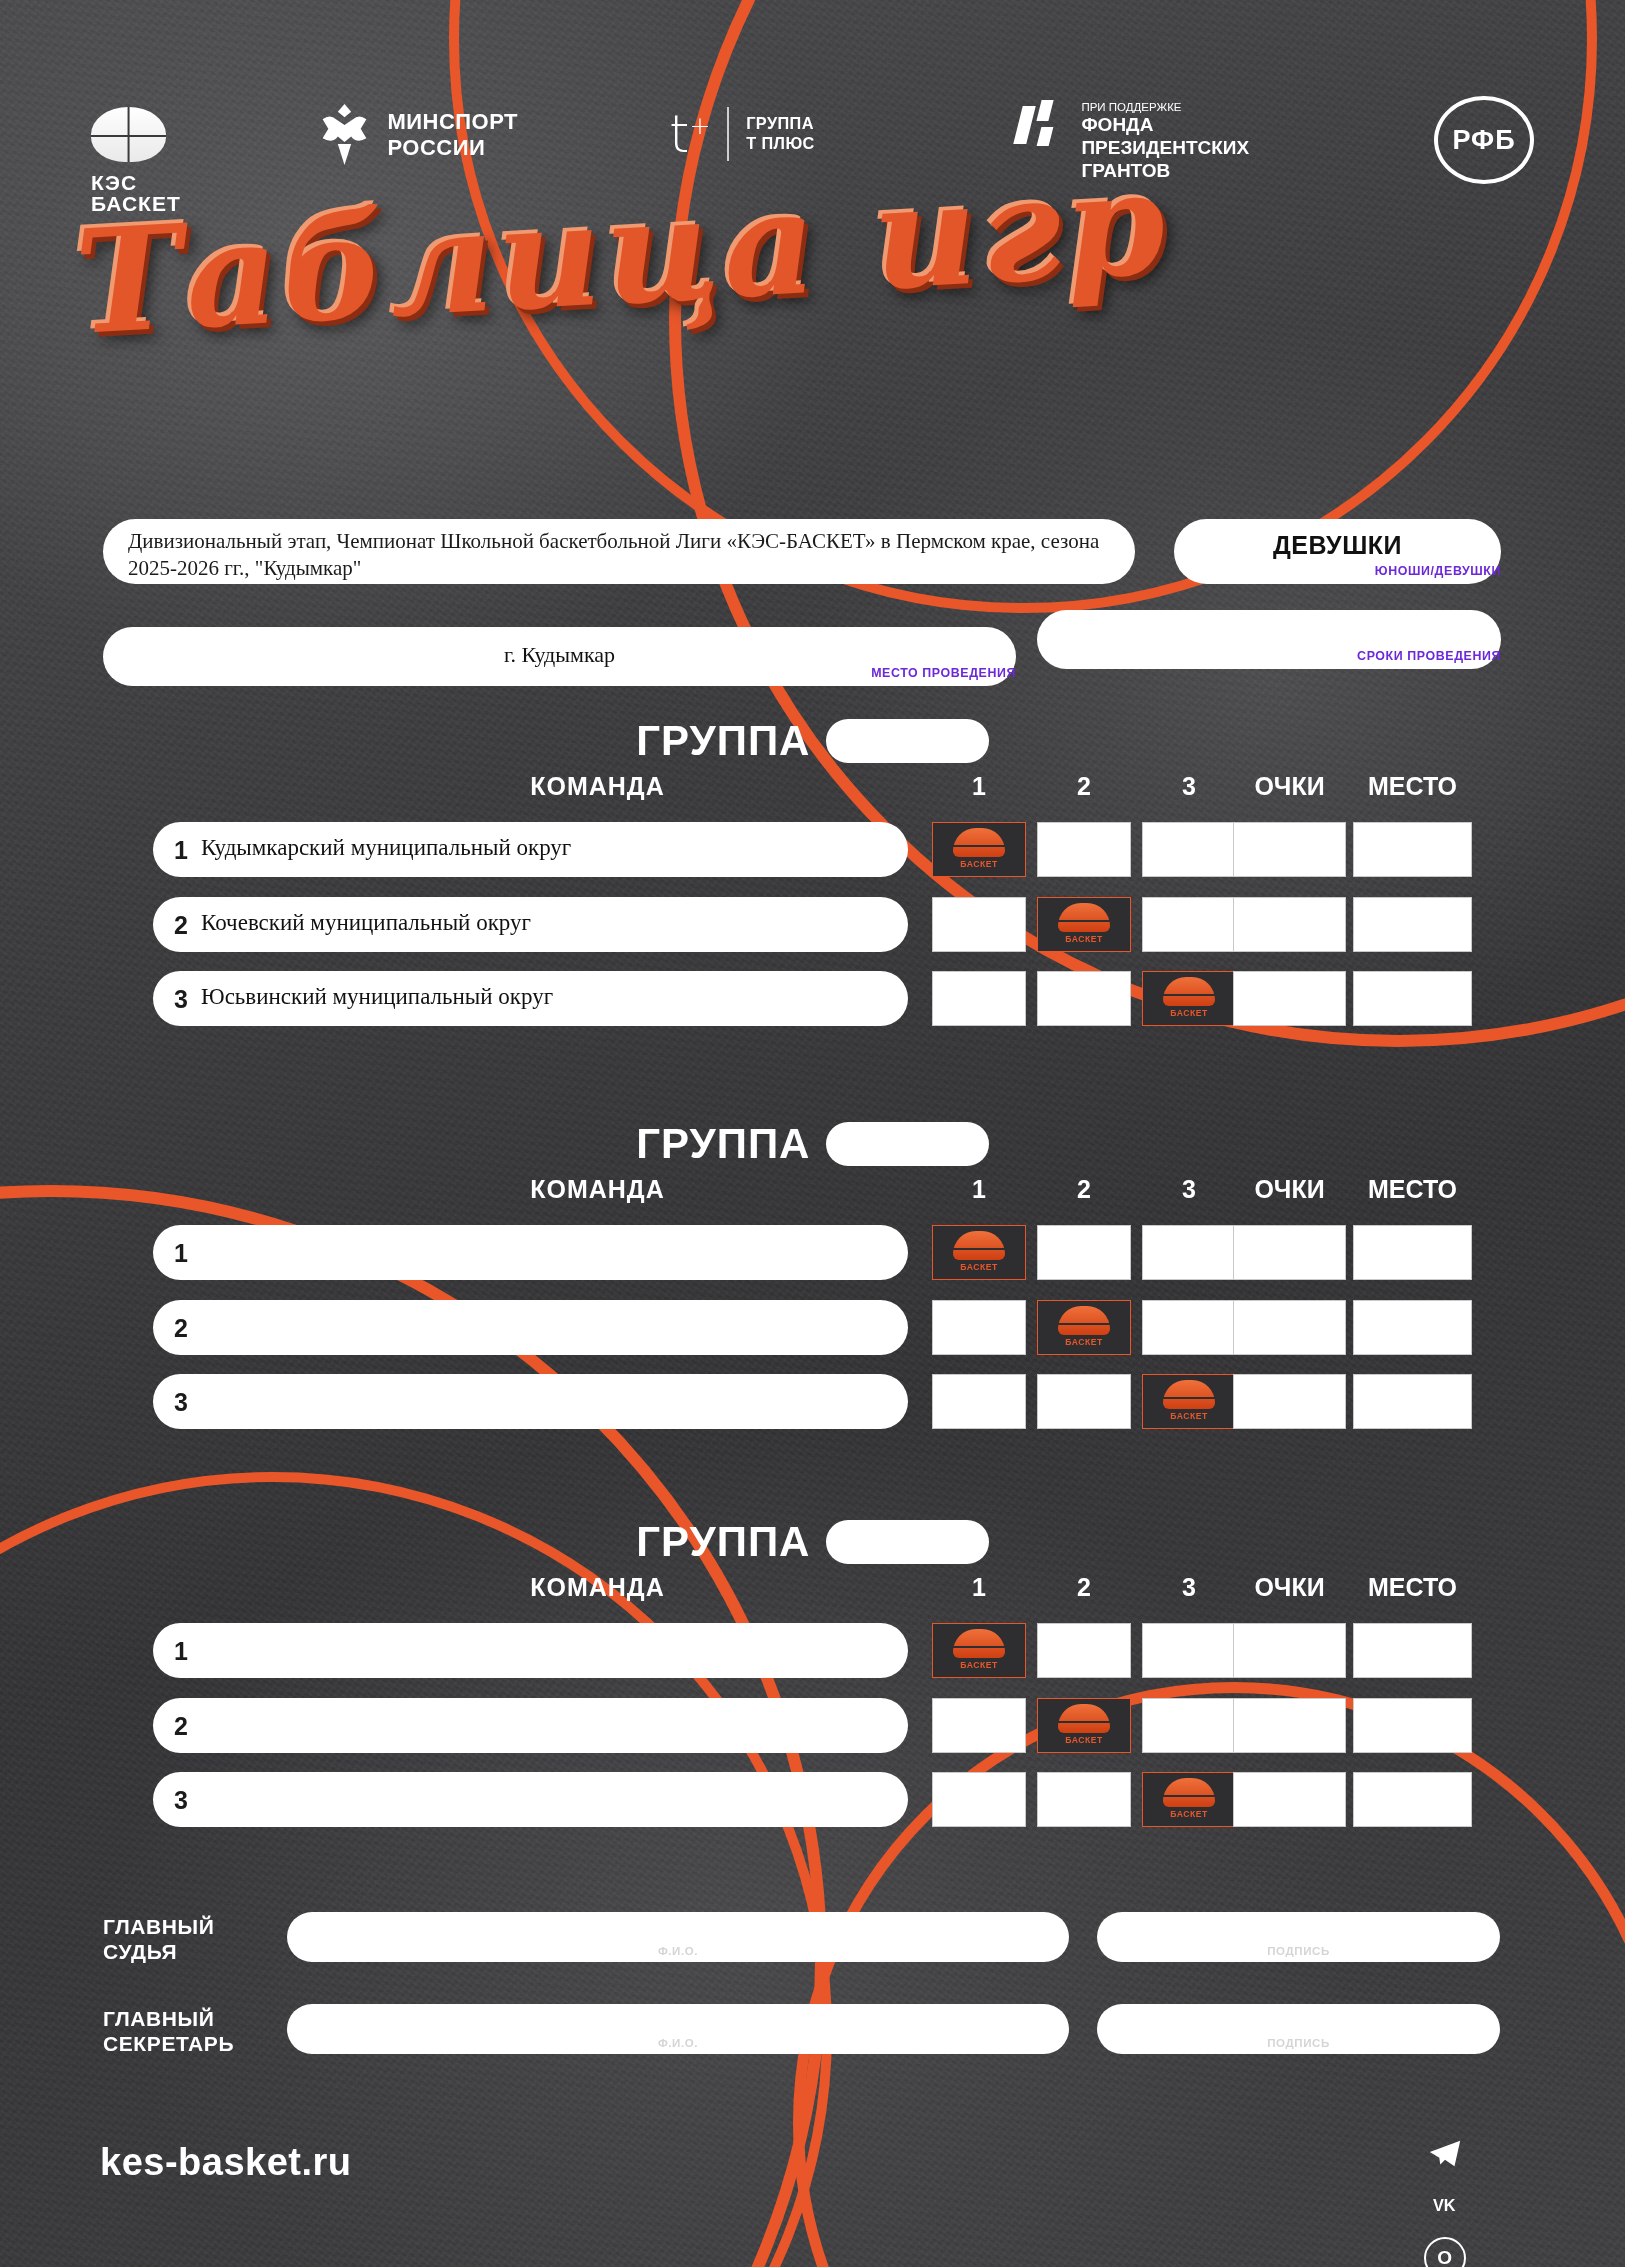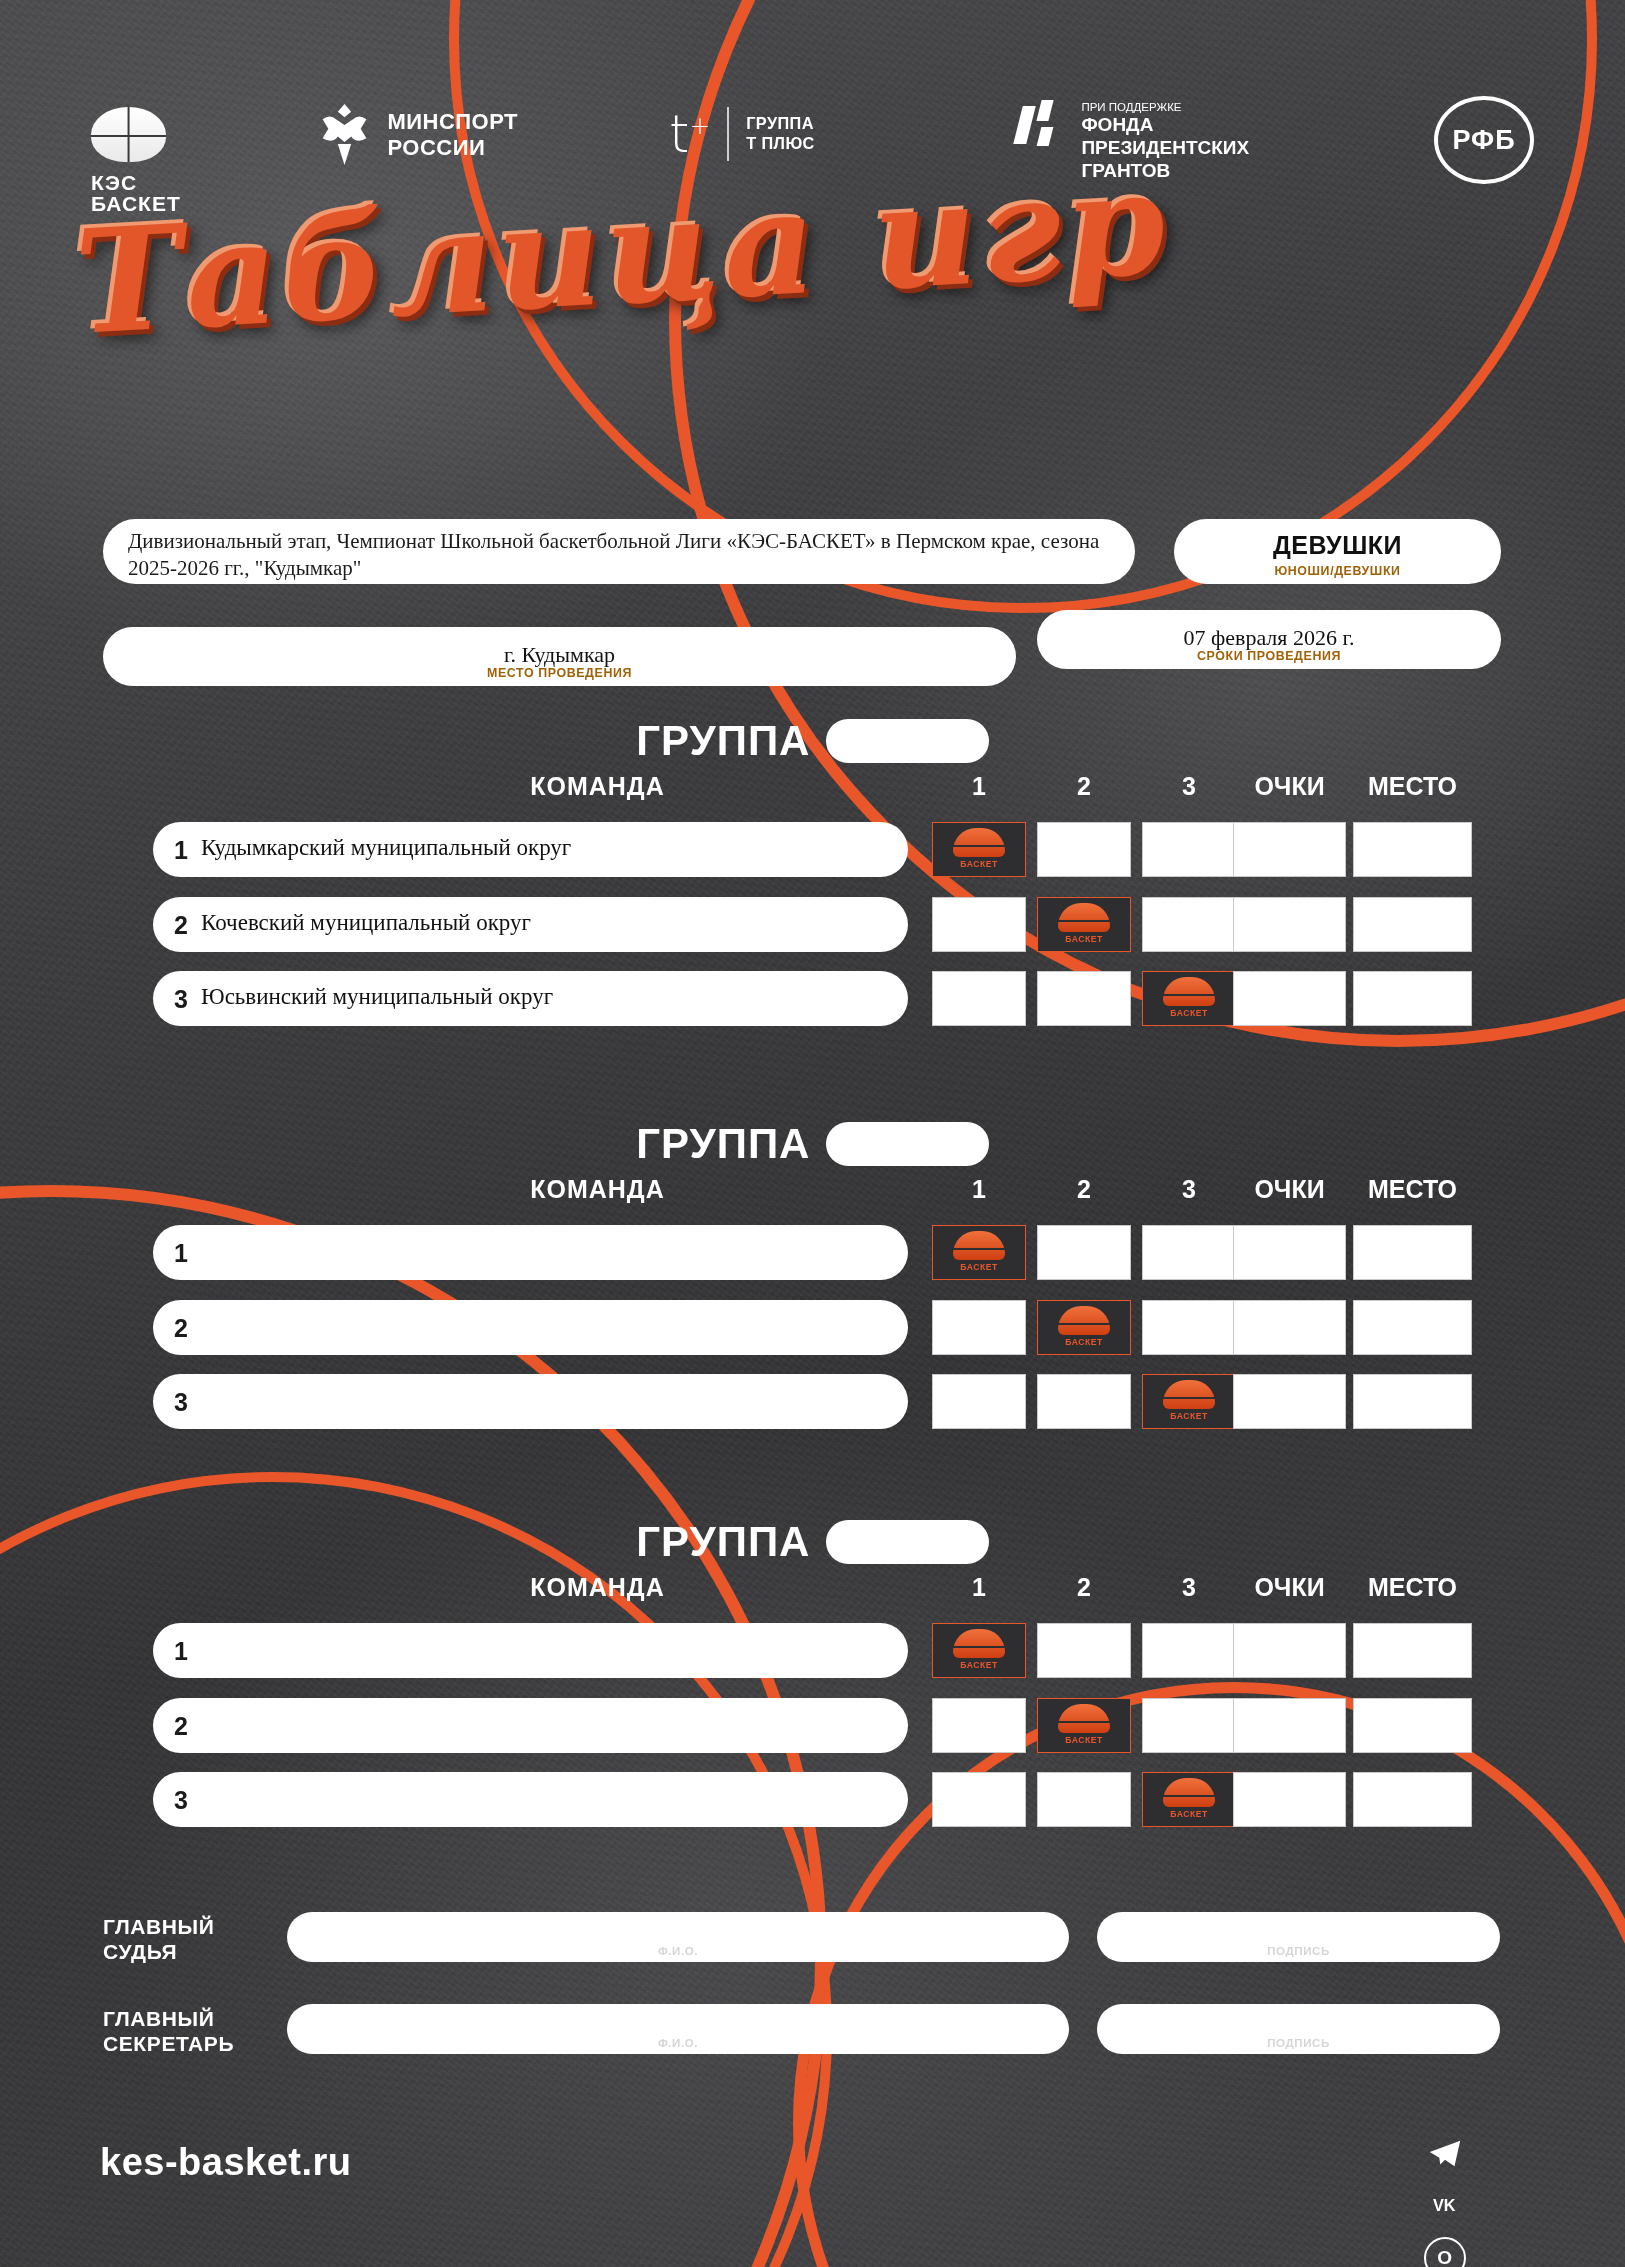--- a/index.html
+++ b/index.html
@@ -63,21 +63,21 @@
     font-family:"DejaVu Serif", serif;font-style:italic;font-weight:bold;
     font-size:143px;color:#e2562a;
     text-shadow: -3.8px -3.8px 0 #f09a72, 3.8px 4.8px 0 #8a2d12, 6.7px 8.6px 13.4px rgba(0,0,0,.55);
     transform:rotate(-3.2deg);
     white-space:nowrap;
     letter-spacing:3.8px;
   }
 
   
   .pill{background:#fff;border-radius:32.5px;position:absolute;}
-  .pill-label{position:absolute;left:0;right:0;bottom:5.7px;text-align:center;font-size:12.4px;font-weight:bold;color:#a16207;letter-spacing:0.6px;}
+  .pill-label{position:absolute;left:0;right:0;bottom:5.7px;text-align:right;font-size:12.4px;font-weight:bold;color:#6d28d9;letter-spacing:0.6px;}
   .info1{left:103px;top:519px;width:1032px;height:65px;}
   .info1 .t{padding:8.6px 25px 0 25px;font-family:"Liberation Serif",serif;font-size:21px;color:#1b1b1b;line-height:1.32;}
   .info2{left:1174px;top:519px;width:327px;height:65px;}
   .info2 .t{text-align:center;padding-top:11.5px;font-size:25px;font-weight:bold;color:#111;letter-spacing:0.5px;}
   .info3{left:103px;top:627px;width:913px;height:59px;}
   .info3 .t{text-align:center;padding-top:15.3px;font-family:"Liberation Serif",serif;font-size:22px;color:#111;}
   .info4{left:1037px;top:610px;width:464px;height:59px;}
   .info4 .t{text-align:center;padding-top:15.3px;font-family:"Liberation Serif",serif;font-size:22px;color:#111;}
 
   
@@ -187,21 +187,20 @@
 </div>
 <div class="pill info2">
   <div class="t">ДЕВУШКИ</div>
   <div class="pill-label">ЮНОШИ/ДЕВУШКИ</div>
 </div>
 <div class="pill info3">
   <div class="t">г. Кудымкар</div>
   <div class="pill-label">МЕСТО ПРОВЕДЕНИЯ</div>
 </div>
 <div class="pill info4">
-  <div class="t">07 февраля 2026 г.</div>
   <div class="pill-label">СРОКИ ПРОВЕДЕНИЯ</div>
 </div>
 
 <div class="group" style="top:717px">
   <div class="g-head">
     <div class="g-title">ГРУППА</div>
     <div class="g-blank"><span></span></div>
   </div>
   <div class="cols">
     <div class="col-team">КОМАНДА</div>

